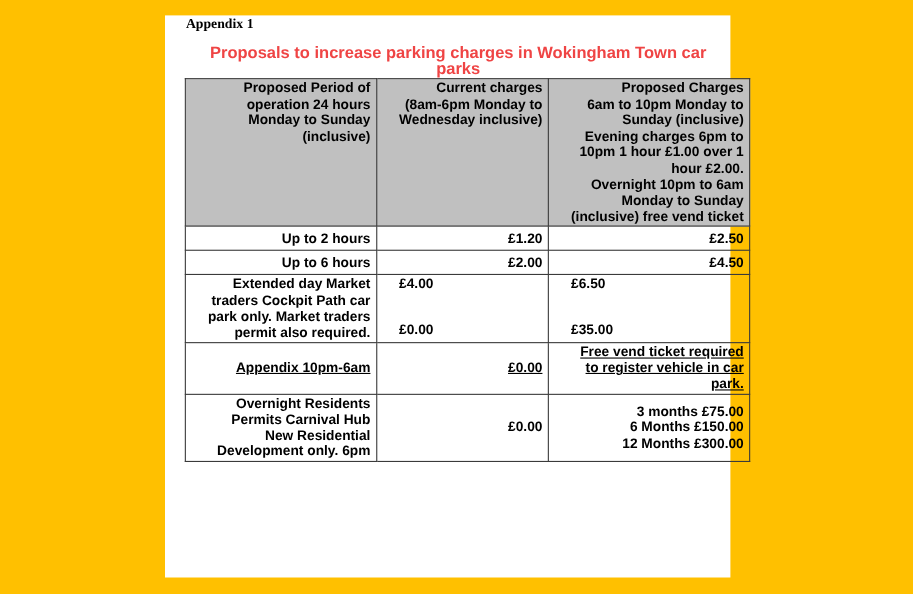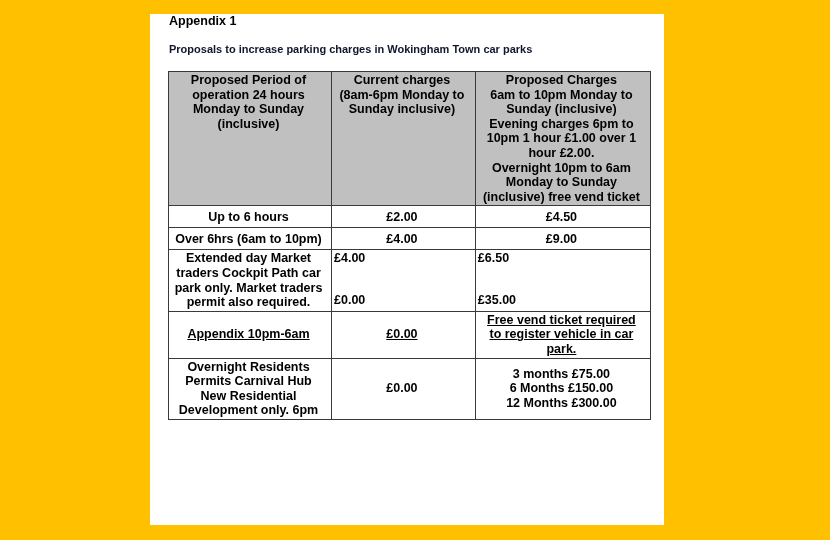--- a/index.html
+++ b/index.html
@@ -14,40 +14,41 @@
       position: absolute;
       left: 150px; top: 14px;
       width: 514px; height: 511px;
       background: #ffffff;
     }
     .appendix {
       position: absolute;
       left: 19px; top: 0px;
       font-size: 12.5px; font-weight: bold; color: #000;
       line-height: 14px;
+      font-family: Liberation Serif, serif;
     }
     .doc-title {
       position: absolute;
       left: 19px; top: 28px;
-      font-size: 11px; font-weight: bold; color: #0f172a;
+      font-size: 15px; font-weight: bold; color: #ef4444;
       line-height: 14px;
       text-align: center;
     }
     table.charges {
       position: absolute;
       left: 18px; top: 57px;
       width: 483px;
       border-collapse: collapse;
       font-size: 12.5px; font-weight: bold; color: #000;
       line-height: 14.6px;
     }
     table.charges td, table.charges th {
       border: 1.5px solid #3a3a3a;
-      padding: 1px 5px 1px 2px;
-      text-align: center;
+      padding: 1px 5px 1px 20px;
+      text-align: right;
       vertical-align: top;
       font-weight: bold;
     }
     table.charges th { background: #c0c0c0; height: 130px; }
     .c1 { width: 153px; }
     .c2 { width: 134px; }
     .c3 { width: 165px; margin-left: 47px; }
     tr.simple td { height: 19px; vertical-align: middle; }
     tr.market td { height: 56px; }
     tr.evening td { height: 32px; vertical-align: middle; }
@@ -70,44 +71,44 @@
         <tr>
       <th class="c1">
         <span class="line">Proposed Period of</span>
         <span class="line">operation 24 hours</span>
         <span class="line">Monday to Sunday</span>
         <span class="line">(inclusive)</span>
       </th>
       <th class="c2">
         <span class="line">Current charges</span>
         <span class="line">(8am-6pm Monday to</span>
-        <span class="line">Sunday inclusive)</span>
+        <span class="line">Wednesday inclusive)</span>
       </th>
       <th class="c3">
         <span class="line">Proposed Charges</span>
         <span class="line">6am to 10pm Monday to</span>
         <span class="line">Sunday (inclusive)</span>
         <span class="line">Evening charges 6pm to</span>
         <span class="line">10pm 1 hour £1.00 over 1</span>
         <span class="line">hour £2.00.</span>
         <span class="line">Overnight 10pm to 6am</span>
         <span class="line">Monday to Sunday</span>
         <span class="line">(inclusive) free vend ticket</span>
       </th>
     </tr>
 
     <tr class="simple">
+      <td>Up to 2 hours</td>
+      <td>£1.20</td>
+      <td>£2.50</td>
+    </tr>
+    <tr class="simple">
       <td>Up to 6 hours</td>
       <td>£2.00</td>
       <td>£4.50</td>
-    </tr>
-    <tr class="simple">
-      <td>Over 6hrs (6am to 10pm)</td>
-      <td>£4.00</td>
-      <td>£9.00</td>
     </tr>
 
     <tr class="market">
       <td>
         <span class="line">Extended day Market</span>
         <span class="line">traders Cockpit Path car</span>
         <span class="line">park only. Market traders</span>
         <span class="line">permit also required.</span>
       </td>
       <td>

